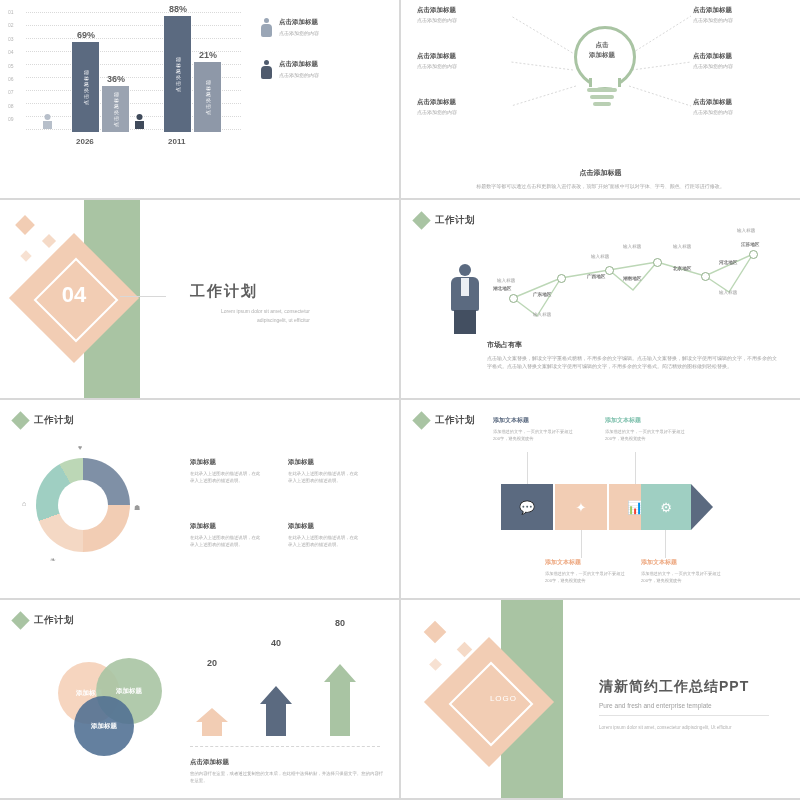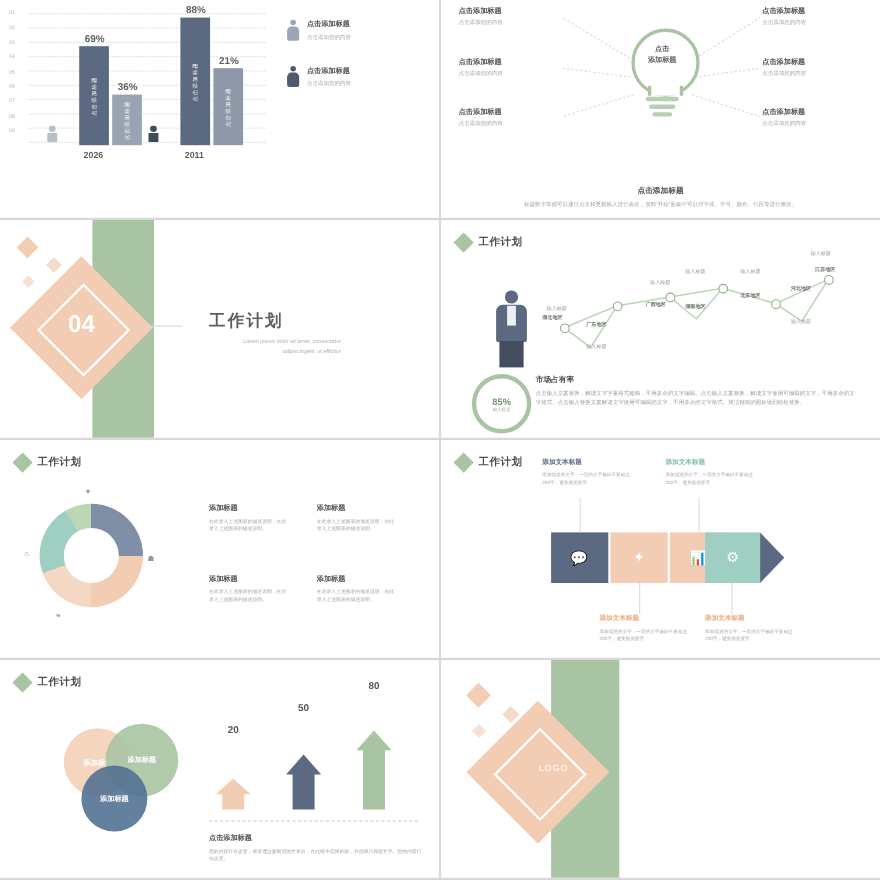--- a/index.html
+++ b/index.html
@@ -311,24 +311,20 @@
 
     <div class="plabel" style="left:272px;top:44px;">输入标题</div>
     <div class="pregion" style="left:272px;top:66px;">北京地区</div>
 
     <div class="plabel" style="left:318px;top:90px;">输入标题</div>
     <div class="pregion" style="left:318px;top:60px;">河北地区</div>
 
     <div class="plabel" style="left:336px;top:28px;">输入标题</div>
     <div class="pregion" style="left:340px;top:42px;">江苏地区</div>
 
-    <div class="ring">
-      <b>85%</b>
-      <span>输入标题</span>
-    </div>
 
     <div class="rtxt">
       <div class="t">市场占有率</div>
       <div class="tiny5">点击输入文案替换，解读文字字重格式糖精，不用多余的文字编辑。点击输入文案替换，解读文字使用可编辑的文字，不用多余的文字格式。点击输入替换文案解读文字使用可编辑的文字，不用多余的文字格式。简洁精致的图标做到轻松替换。</div>
     </div>
   </div>
 
   <div class="slide s5">
     <div class="tag-title" style="left:14px;top:14px;">
       <div class="tag-diamond"></div>
@@ -414,34 +410,40 @@
 
     <div class="baseline"></div>
 
     <svg width="200" height="110" style="position:absolute;left:190px;top:52px;">
       <polygon points="22,84 12,84 12,70 6,70 22,56 38,70 32,70 32,84" fill="#f2cdb4"></polygon>
       <polygon points="86,84 76,84 76,52 70,52 86,34 102,52 96,52 96,84" fill="#5b6a80"></polygon>
       <polygon points="150,84 140,84 140,30 134,30 150,12 166,30 160,30 160,84" fill="#a9c4a3"></polygon>
     </svg>
     <div class="ar" style="left:190px;bottom:52px;width:200px;height:110px;">
       <div class="num" style="left:0px;top:22px;">20</div>
-      <div class="num" style="left:64px;top:2px;">50</div>
+      <div class="num" style="left:64px;top:2px;">40</div>
       <div class="num" style="left:128px;top:-18px;">80</div>
     </div>
 
     <div class="foot">
       <div class="t">点击添加标题</div>
       <div class="tiny">您的内容打在这里，或者通过复制您的文本后，在此框中选择粘贴，并选择只保留文字。您的内容打在这里。</div>
     </div>
   </div>
 
   <div class="slide s8">
     <div class="greenbar"></div>
     <div class="sq" style="left:26px;top:24px;width:16px;height:16px;"></div>
     <div class="sq" style="left:58px;top:44px;width:11px;height:11px;opacity:.75;"></div>
     <div class="sq" style="left:30px;top:60px;width:9px;height:9px;opacity:.6;"></div>
     <div class="sq" style="left:150px;top:26px;width:10px;height:10px;background:#a9c4a3;opacity:.9;"></div>
     <div class="dia-out"></div>
     <div class="dia-in"></div>
     <div class="logo">LOGO</div>
+    <div class="txt">
+      <div class="t">清新简约工作总结PPT</div>
+      <div class="s">Pure and fresh and enterprise template</div>
+      <div class="hr"></div>
+      <div class="d">Lorem ipsum dolor sit amet, consectetur adipiscingelit, Ut efficitur</div>
+    </div>
   </div>
 
 </div>
 
 </body></html>

